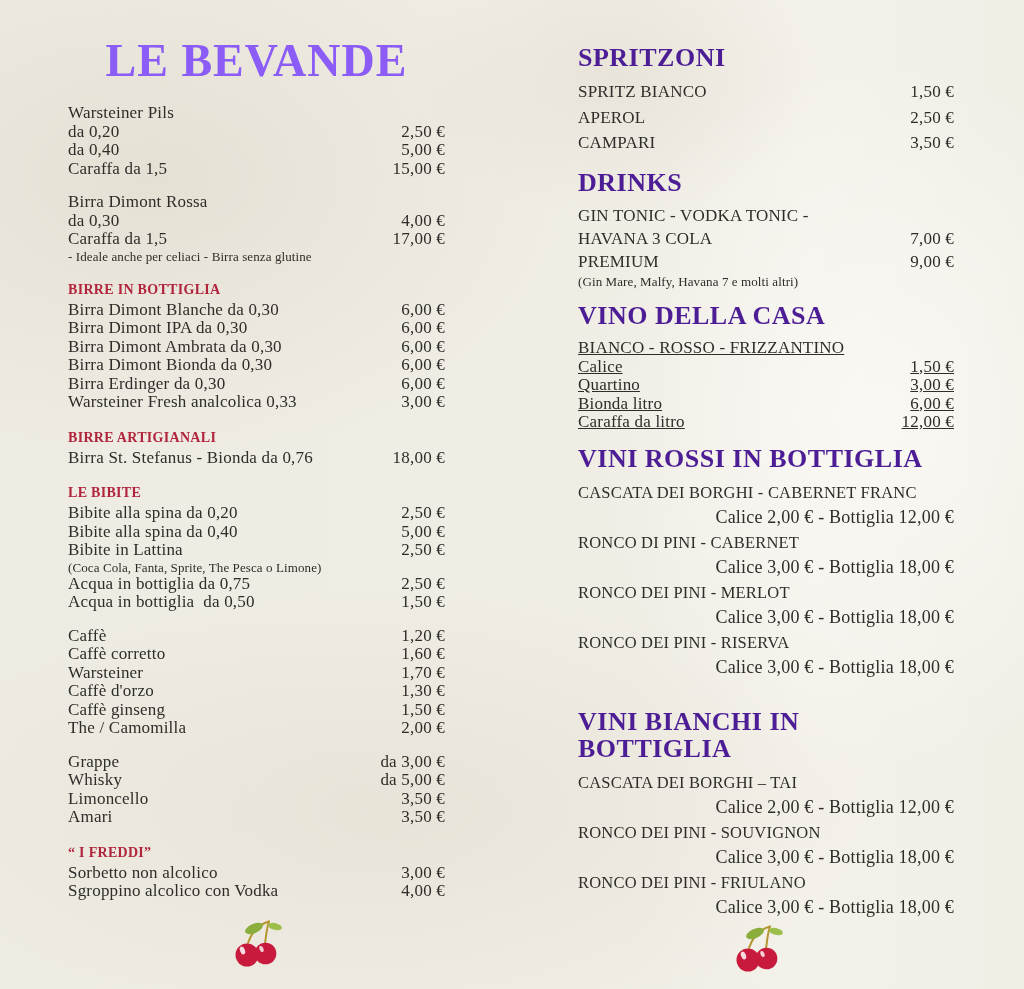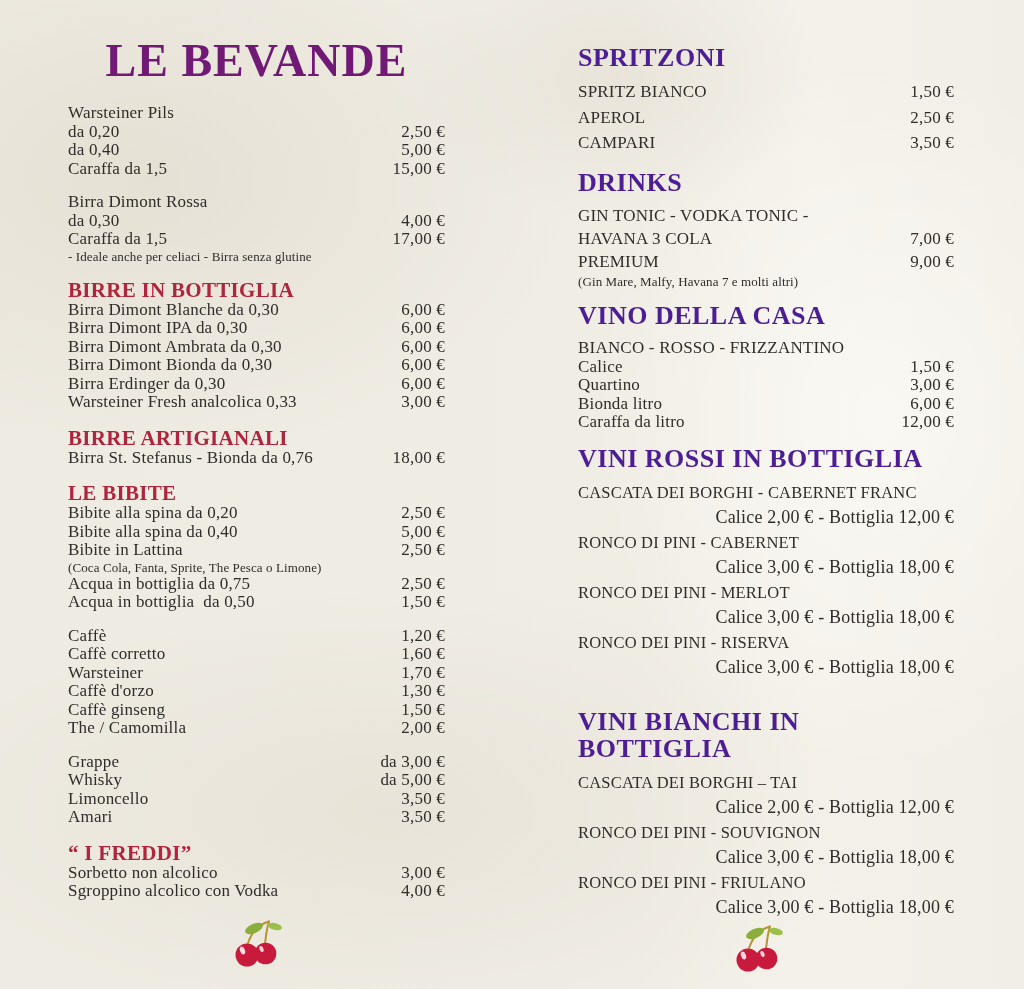--- a/index.html
+++ b/index.html
@@ -14,45 +14,45 @@
       radial-gradient(ellipse 600px 400px at 15% 18%, rgba(213,204,186,0.35), transparent 70%),
       radial-gradient(ellipse 420px 520px at 86% 42%, rgba(255,255,252,0.55), transparent 70%),
       radial-gradient(ellipse 700px 320px at 38% 82%, rgba(215,207,189,0.30), transparent 70%),
       radial-gradient(ellipse 300px 200px at 60% 8%, rgba(210,202,184,0.25), transparent 70%),
       linear-gradient(90deg, #eeebe2 0%, #f0ede5 62%, #f4f1ea 79%, #f1eee6 100%);
   }
   .title {
     position: absolute; left: 68px; top: 38px; width: 377px;
     margin: 0; text-align: center;
     font-size: 46px; line-height: 1; font-weight: 700;
-    color: #701a75; letter-spacing: 1px;
+    color: #8b5cf6; letter-spacing: 1px;
   }
   .col { position: absolute; }
   #col-left  { left: 68px;  top: 104px; width: 377px; }
   #col-right { left: 578px; top: 44px;  width: 376px; }
 
   .menu-section { margin: 0 0 15px 0; }
   #col-right .menu-section { margin-bottom: 13px; }
 
   .sec-heading { margin: 0; font-weight: 700; letter-spacing: 0.3px; }
-  .sec-heading.red  { color: #b0243c; font-size: 21px; line-height: 22px; }
+  .sec-heading.red  { color: #b0243c; font-size: 14px; line-height: 22px; }
   .sec-heading.gold { color: #4c1d95; font-size: 26px; line-height: 27px; margin-bottom: 8px; letter-spacing: 0.5px; }
 
   .row { display: flex; align-items: baseline; font-size: 17px; line-height: 18.5px; letter-spacing: 0.2px; }
   .row .name   { white-space: pre-wrap; }
   .row .spacer { flex: 1 1 auto; }
   .row .price  { white-space: nowrap; }
 
   .note { font-size: 13px; line-height: 15px; letter-spacing: 0.1px; }
 
   
   #col-right .row  { line-height: 25.5px; }
   #col-right .sec-drinks .row { line-height: 23px; }
   #col-right .sec-drinks .note { margin-top: 1px; }
-  #col-right .sec-vino-della-casa .row { line-height: 18.5px; }
+  #col-right .sec-vino-della-casa .row { line-height: 18.5px; text-decoration: underline; }
   #col-right .sec-vino-della-casa .row.label { line-height: 21px; }
 
   .wine-name   { font-size: 16.5px; line-height: 25px; letter-spacing: 0.2px; }
   .wine-prices { text-align: right; font-size: 18px; line-height: 25px; letter-spacing: 0.2px; }
   .sec-vini-bianchi { margin-top: 28px; }
 
   .cherries { position: absolute; width: 58px; height: 54px; }
   .cherries-left  { left: 227px; top: 916px; }
   .cherries-right { left: 728px; top: 921px; }
 </style>

